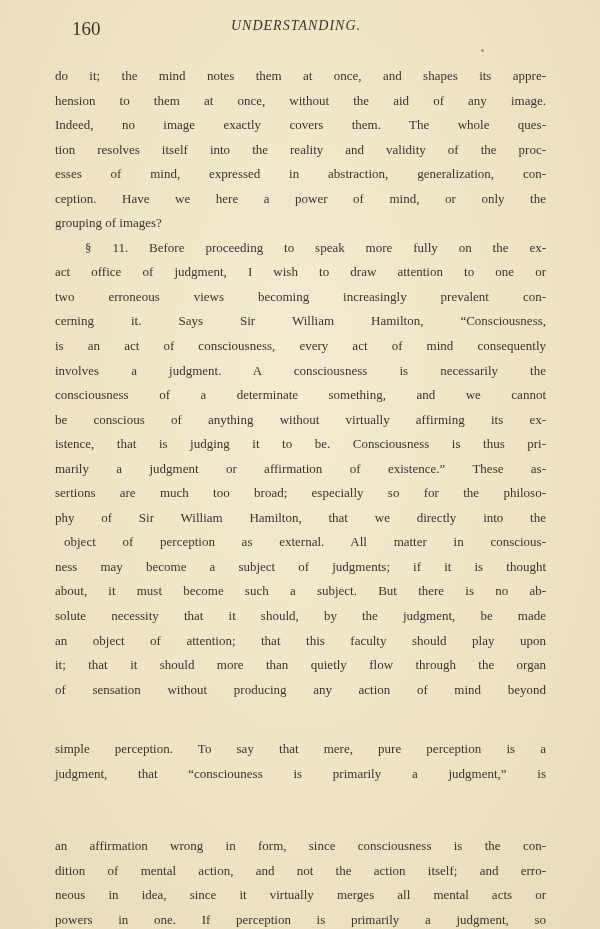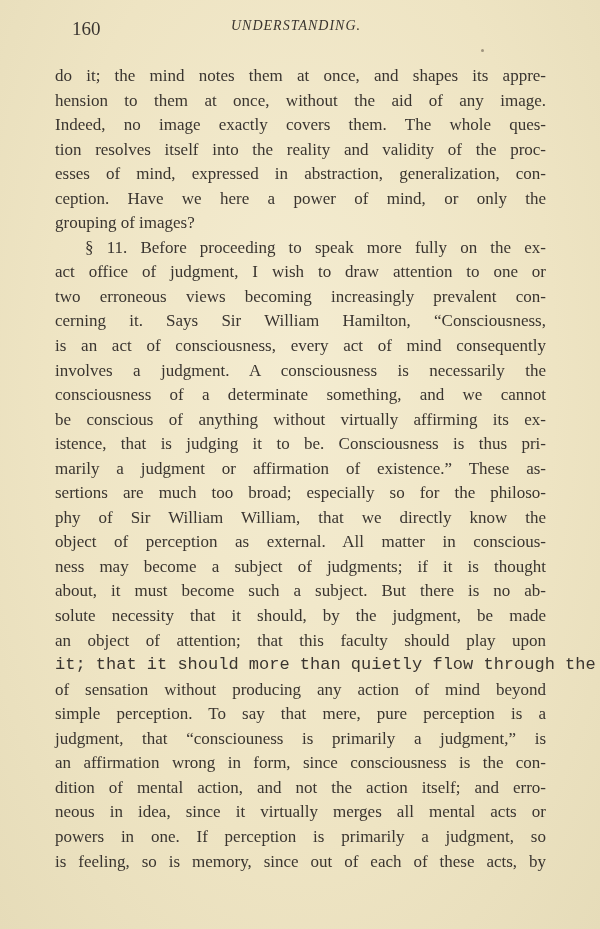--- a/index.html
+++ b/index.html
@@ -19,21 +19,21 @@
     .page-num { position: absolute; left: 16px; top: 0; }
     .running-title {
       position: absolute; left: 175px; top: 0;
       font-style: italic; letter-spacing: 1px; font-size: 14px;
     }
     .body-text {
       position: absolute; top: 64px; left: 55px; width: 491px;
     }
     .line {
       height: 24.55px; line-height: 24.55px;
-      font-size: 17px;
+      font-size: 13px;
       white-space: nowrap;
       text-align: justify; text-align-last: justify;
       display: block;
     }
     .line.last { text-align-last: left; }
     .line.indent { padding-left: 30px; }
     .speck { position: absolute; width: 3px; height: 3px; border-radius: 50%; background: #6a5f50; opacity: .6; }
   </style>
 </head>
 <body>
@@ -58,29 +58,29 @@
     <span class="line" style="display: block; width: auto;">act office of judgment, I wish to draw attention to one or</span>
     <span class="line" style="display: block; width: auto;">two erroneous views becoming increasingly prevalent con-</span>
     <span class="line" style="display: block; width: auto;">cerning it. Says Sir William Hamilton, “Consciousness,</span>
     <span class="line" style="display: block; width: auto;">is an act of consciousness, every act of mind consequently</span>
     <span class="line" style="display: block; width: auto;">involves a judgment. A consciousness is necessarily the</span>
     <span class="line" style="display: block; width: auto;">consciousness of a determinate something, and we cannot</span>
     <span class="line" style="display: block; width: auto;">be conscious of anything without virtually affirming its ex-</span>
     <span class="line" style="display: block; width: auto;">istence, that is judging it to be. Consciousness is thus pri-</span>
     <span class="line" style="display: block; width: auto;">marily a judgment or affirmation of existence.” These as-</span>
     <span class="line" style="display: block; width: auto;">sertions are much too broad; especially so for the philoso-</span>
-    <span class="line" style="display: block; width: auto;">phy of Sir William William, that we directly know the</span>
-    <span class="line" style="display: block; width: auto;">object of perception as external. All matter in conscious-</span>
+    <span class="line" style="display: block; width: auto;">phy of Sir William Hamilton, that we directly into the</span>
+    <span class="line" style="display: block; width: auto; margin-left: 9px;">object of perception as external. All matter in conscious-</span>
     <span class="line" style="display: block; width: auto;">ness may become a subject of judgments; if it is thought</span>
     <span class="line" style="display: block; width: auto;">about, it must become such a subject. But there is no ab-</span>
     <span class="line" style="display: block; width: auto;">solute necessity that it should, by the judgment, be made</span>
     <span class="line" style="display: block; width: auto;">an object of attention; that this faculty should play upon</span>
-    <span class="line" style="display: block; width: auto; font-family: Liberation Mono, monospace;">it; that it should more than quietly flow through the organ</span>
+    <span class="line" style="display: block; width: auto;">it; that it should more than quietly flow through the organ</span>
     <span class="line" style="display: block; width: auto;">of sensation without producing any action of mind beyond</span>
-    <span class="line" style="display: block; width: auto;">simple perception. To say that mere, pure perception is a</span>
+    <span class="line" style="display: block; width: auto; margin-top: 35px;">simple perception. To say that mere, pure perception is a</span>
     <span class="line" style="display: block; width: auto;">judgment, that “consciouness is primarily a judgment,” is</span>
-    <span class="line" style="display: block; width: auto;">an affirmation wrong in form, since consciousness is the con-</span>
+    <span class="line" style="display: block; width: auto; margin-top: 48px;">an affirmation wrong in form, since consciousness is the con-</span>
     <span class="line" style="display: block; width: auto;">dition of mental action, and not the action itself; and erro-</span>
     <span class="line" style="display: block; width: auto;">neous in idea, since it virtually merges all mental acts or</span>
     <span class="line" style="display: block; width: auto;">powers in one. If perception is primarily a judgment, so</span>
     <span class="line" style="display: block; width: auto;">is feeling, so is memory, since out of each of these acts, by</span>
   </div>
 </div>
 
 </body></html>

